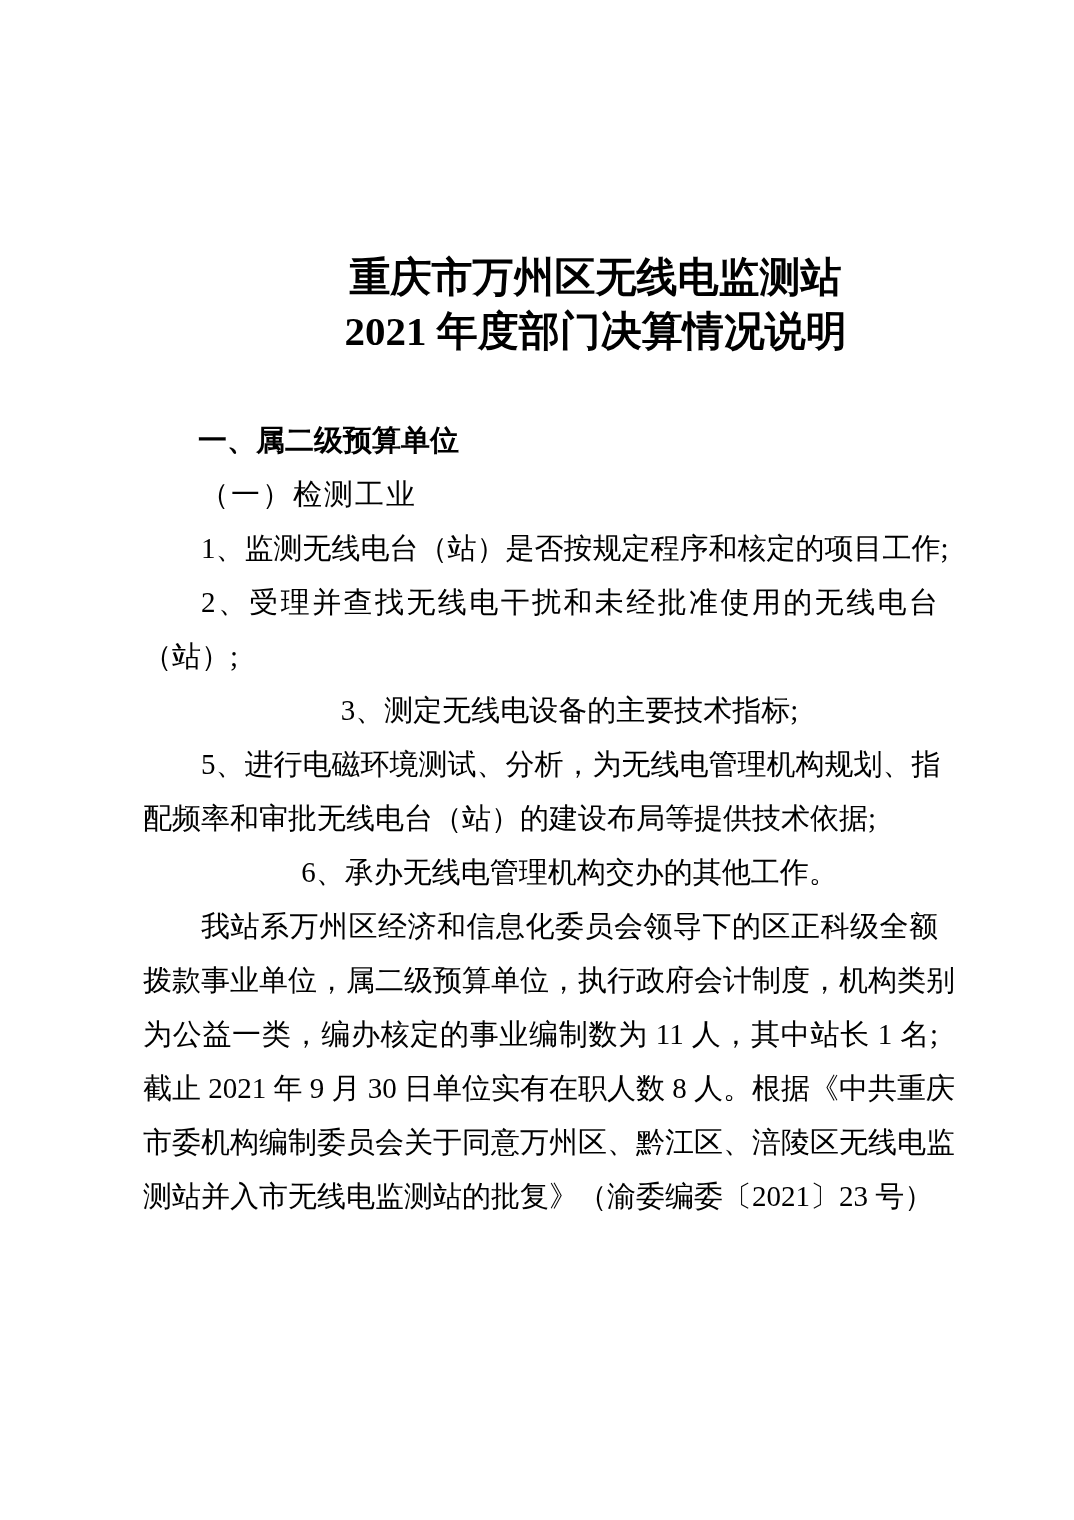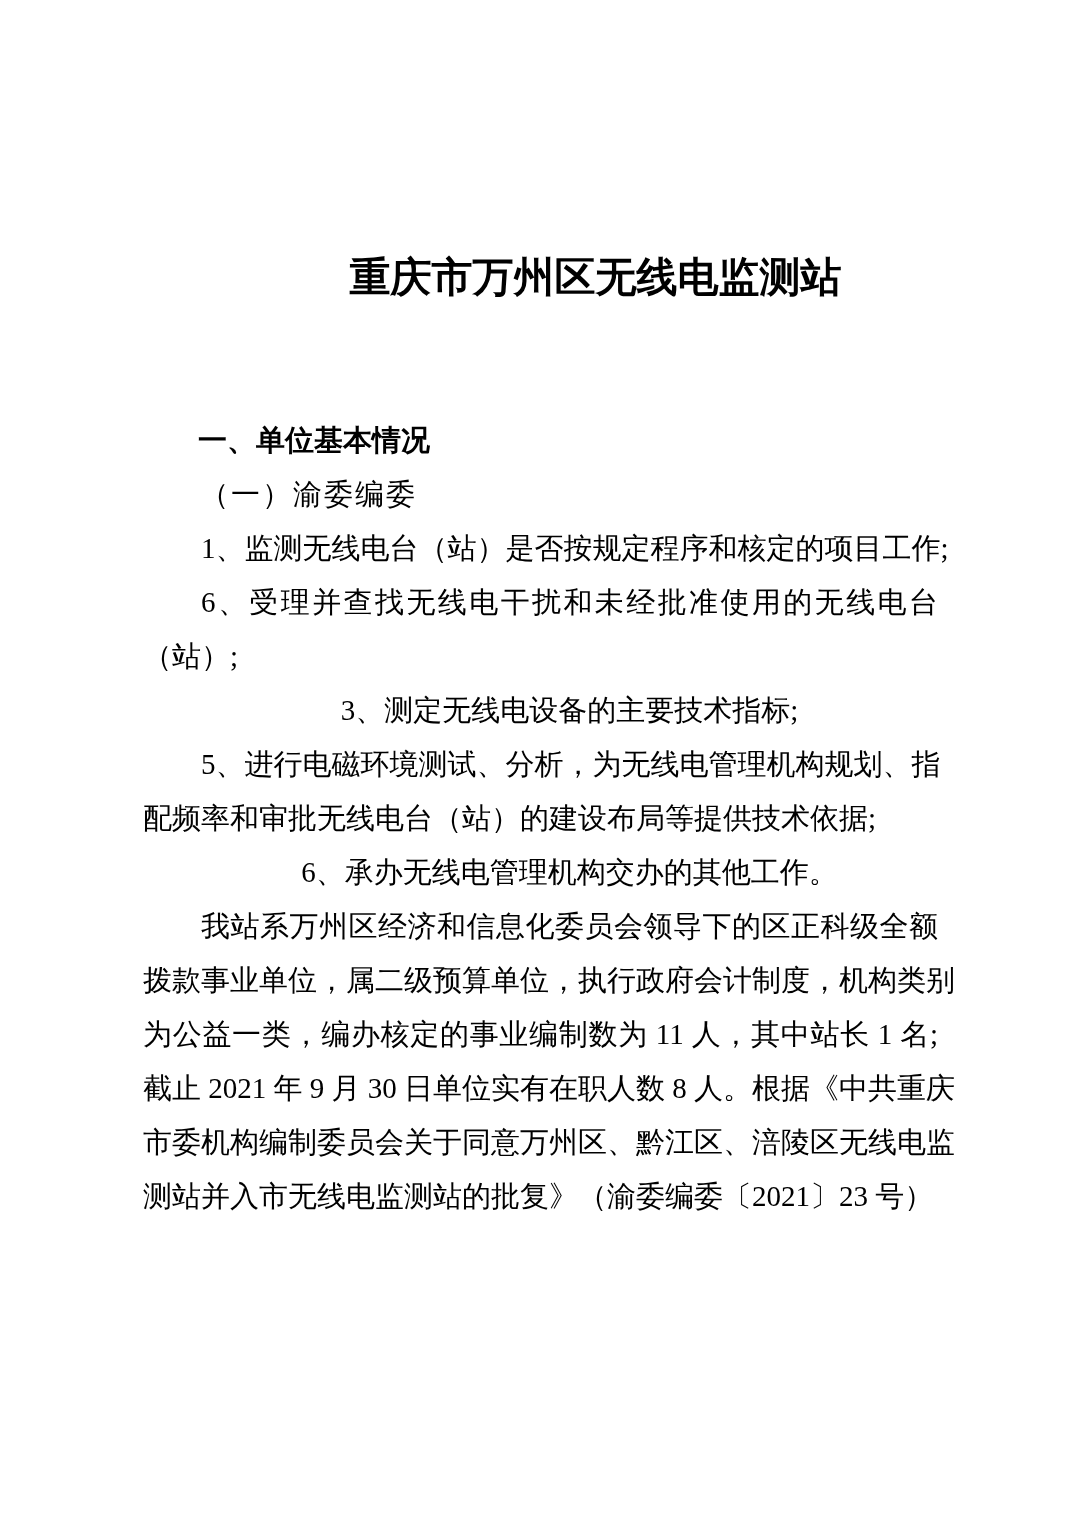--- a/index.html
+++ b/index.html
@@ -61,27 +61,28 @@
     text-align-last: justify;
   }
 </style>
 </head>
 <body>
 
 <div class="page">
 
   <div class="title">
     <div>重庆市万州区无线电监测站</div>
+    <div>2021 年度部门决算情况说明</div>
   </div>
 
   <div class="textbody">
-    <div class="ln h">一、单位基本情况</div>
-    <div class="ln sub">（一）渝委编委</div>
+    <div class="ln h">一、属二级预算单位</div>
+    <div class="ln sub">（一）检测工业</div>
     <div class="ln ind">1、监测无线电台（站）是否按规定程序和核定的项目工作;</div>
-    <div class="ln ind just">6、受理并查找无线电干扰和未经批准使用的无线电台</div>
+    <div class="ln ind just">2、受理并查找无线电干扰和未经批准使用的无线电台</div>
     <div class="ln">（站）;</div>
     <div class="ln ind">3、测定无线电设备的主要技术指标;</div>
     <div class="ln ind just">5、进行电磁环境测试、分析，为无线电管理机构规划、指</div>
     <div class="ln">配频率和审批无线电台（站）的建设布局等提供技术依据;</div>
     <div class="ln ind">6、承办无线电管理机构交办的其他工作。</div>
     <div class="ln ind just">我站系万州区经济和信息化委员会领导下的区正科级全额</div>
     <div class="ln just">拨款事业单位，属二级预算单位，执行政府会计制度，机构类别</div>
     <div class="ln just">为公益一类，编办核定的事业编制数为 11 人，其中站长 1 名;</div>
     <div class="ln just">截止 2021 年 9 月 30 日单位实有在职人数 8 人。根据《中共重庆</div>
     <div class="ln just">市委机构编制委员会关于同意万州区、黔江区、涪陵区无线电监</div>

